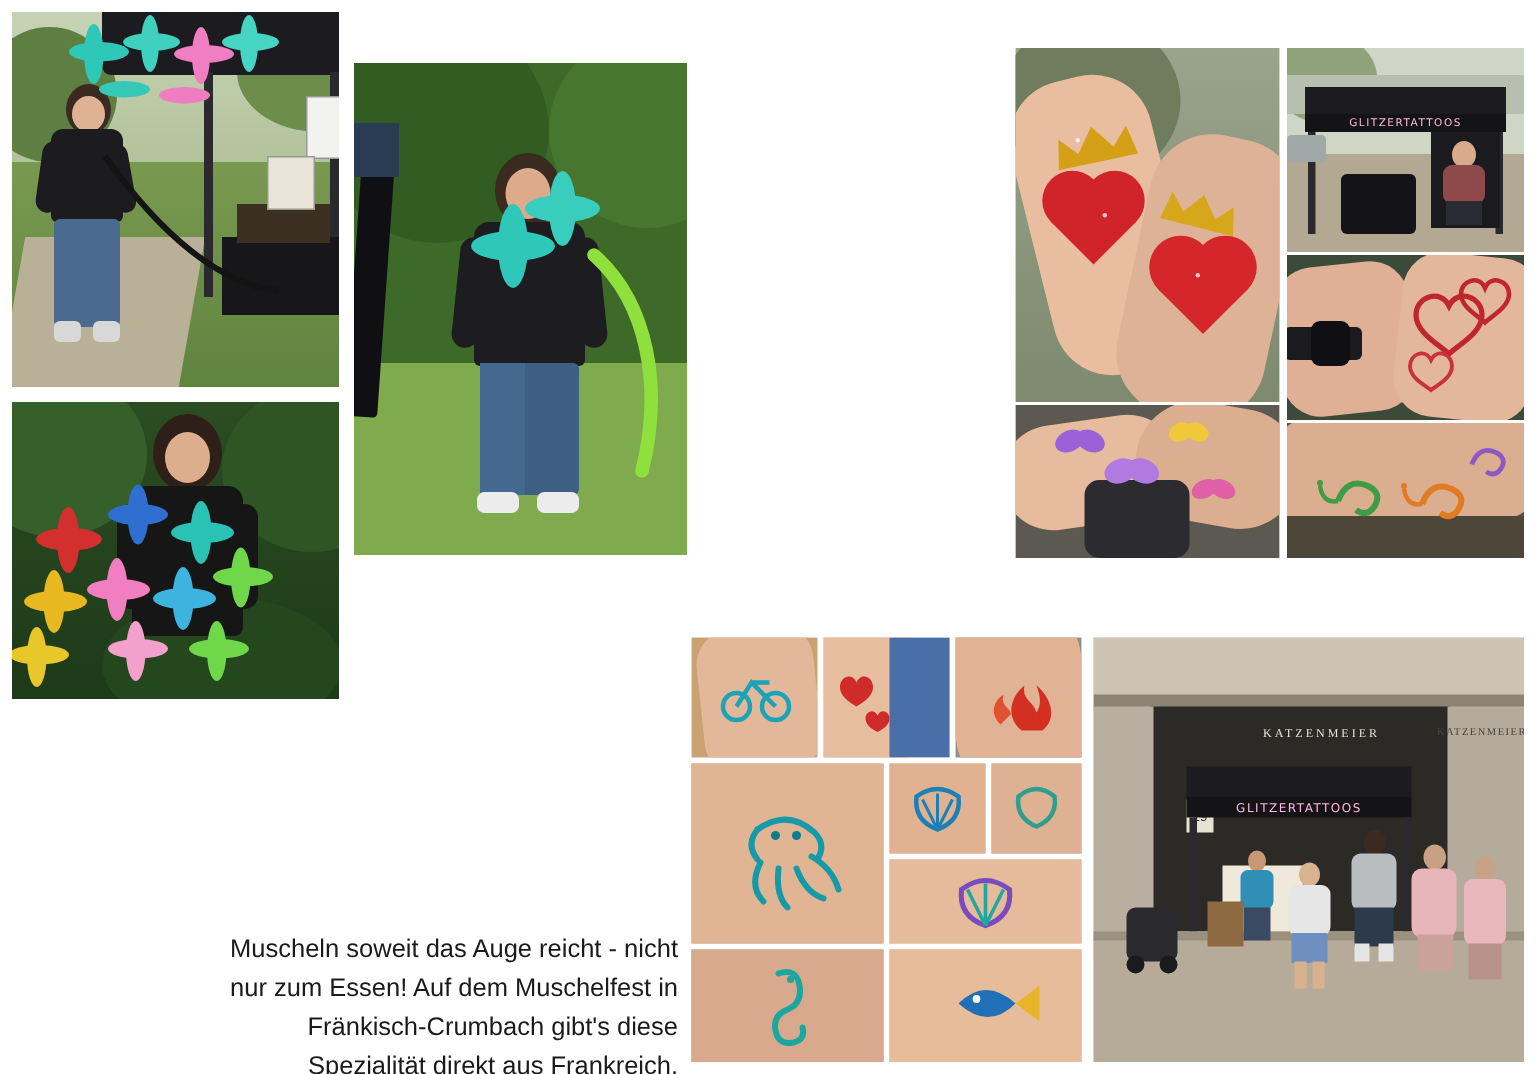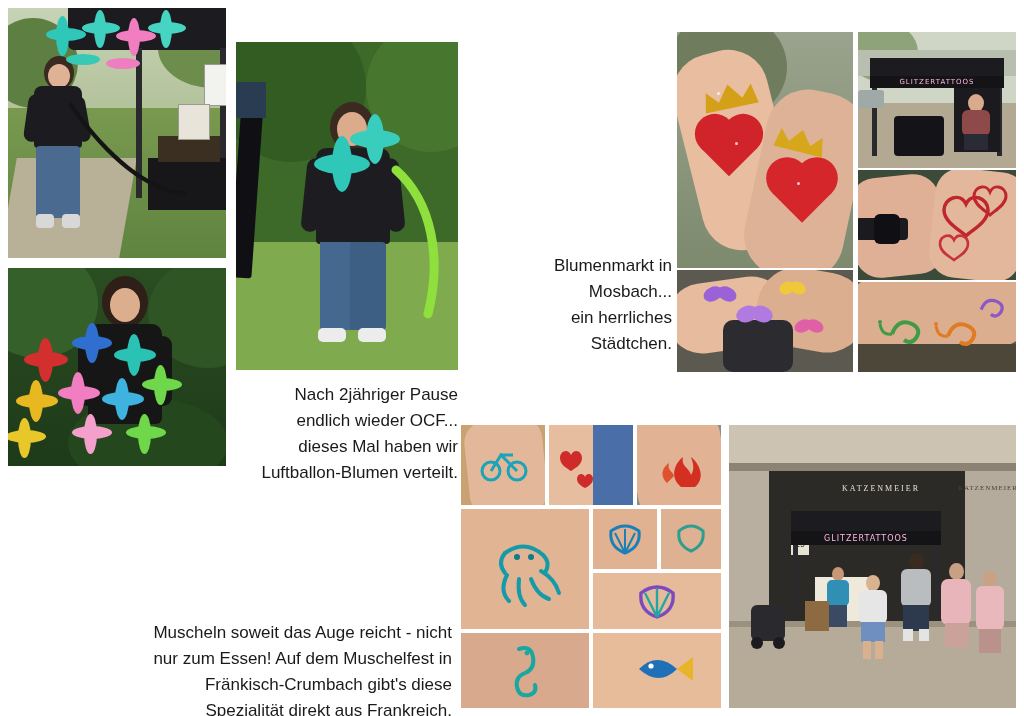--- a/index.html
+++ b/index.html
@@ -193,24 +193,20 @@
       <div class="balloon" style="left:0px;top:24px;width:56px;height:20px;background:#2fc7b8;"></div>
       <div class="balloon" style="left:18px;top:6px;width:20px;height:56px;background:#2fc7b8;"></div>
       <div class="balloon" style="left:36px;top:0px;width:50px;height:18px;background:#39cdbd;"></div>
       <div class="balloon" style="left:52px;top:-16px;width:18px;height:50px;background:#39cdbd;"></div>
     </div>
     <svg width="222" height="328" style="position:absolute;left:0;top:0;">
       <path d="M160,128 C196,160 206,216 192,272" stroke="#8fe03c" stroke-width="9" fill="none" stroke-linecap="round"></path>
     </svg>
   </div>
 
-  <div class="cap right" style="left:218px; top:382px; width:240px;">Nach 2jähriger Pause
-endlich wieder OCF...
-dieses Mal haben wir
-Luftballon-Blumen verteilt.</div>
 
   <div class="photo" style="left:677px; top:32px; width:176px; height:236px;">
     <div style="position:absolute;inset:0;background:linear-gradient(#9aa38d,#7d8a6e);"></div>
     <div class="blob" style="left:-10px;top:-20px;width:120px;height:110px;background:#6f7d5e;"></div>
 
     <div class="skin" style="left:10px;top:18px;width:96px;height:200px;background:#e8bda0;border-radius:40px;transform:rotate(-14deg);"></div>
 
     <div class="skin" style="left:78px;top:58px;width:100px;height:190px;background:#deb296;border-radius:42px;transform:rotate(12deg);"></div>
 
     <svg width="60" height="30" style="position:absolute;left:24px;top:50px;transform:rotate(-12deg);">
@@ -303,24 +299,20 @@
         <path d="M34,52 q-10,2 -12,-10" fill="none" stroke="#e07b24" stroke-width="3"></path>
         <circle cx="22" cy="40" r="2" fill="#e07b24"></circle>
       </g>
 
       <g transform="translate(96,-14) scale(.8)">
         <path d="M34,52 q6,-16 20,-10 q10,5 4,14 q-5,7 -12,2" fill="none" stroke="#8d57c6" stroke-width="4"></path>
       </g>
     </svg>
   </div>
 
-  <div class="cap right" style="left:460px; top:253px; width:212px;">Blumenmarkt in
-Mosbach...
-ein herrliches
-Städtchen.</div>
 
   <div class="photo" style="left:461px; top:425px; width:84px; height:80px;">
     <div style="position:absolute;inset:0;background:#caa271;"></div>
     <div class="skin" style="left:6px;top:-6px;width:78px;height:96px;background:#e3b89a;border-radius:22px;transform:rotate(-6deg);"></div>
     <svg width="84" height="80" style="position:absolute;left:0;top:0;">
       <g fill="none" stroke="#1ba3b8" stroke-width="3">
         <circle cx="30" cy="46" r="9"></circle>
         <circle cx="56" cy="46" r="9"></circle>
         <path d="M30,46 L40,30 L56,46 M40,30 L52,30"></path>
       </g>

